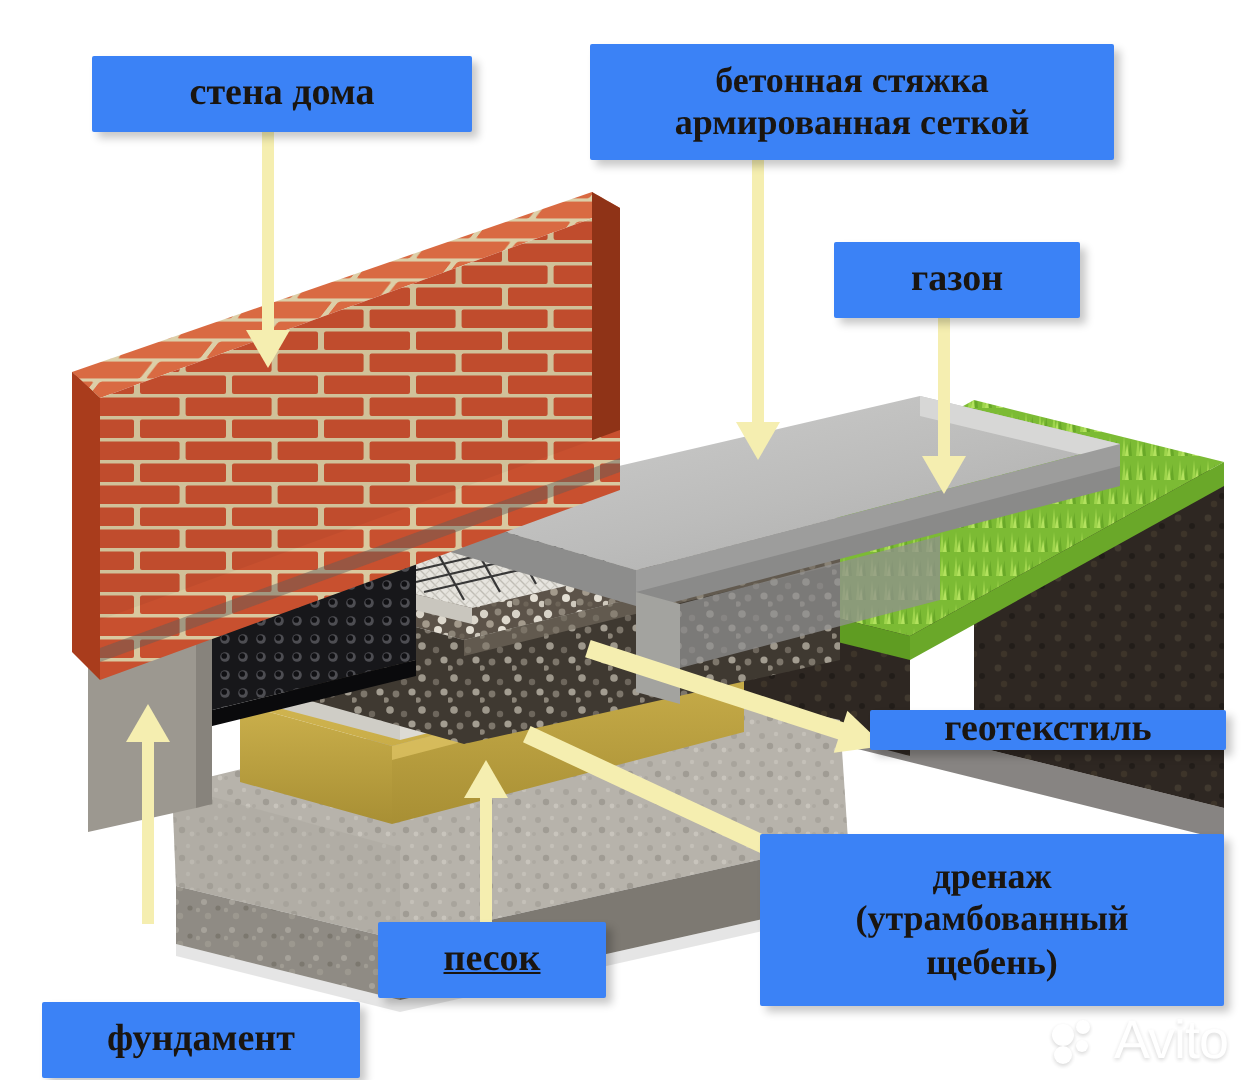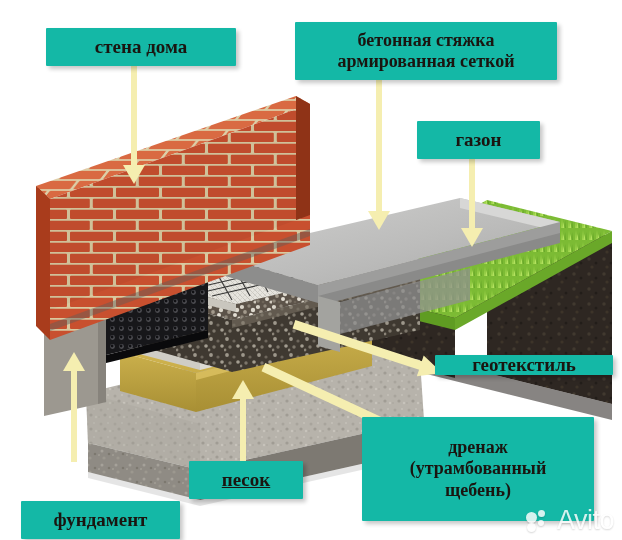--- a/index.html
+++ b/index.html
@@ -3,21 +3,21 @@
 <meta charset="utf-8">
 <style>
   html,body{margin:0;padding:0;background:#ffffff;}
   body{width:622px;height:540px;position:relative;overflow:hidden;
        font-family:"Liberation Serif","DejaVu Serif",serif;}
   #stage{position:absolute;inset:0;width:622px;height:540px;background:#fff;}
 
   
   .label{
     position:absolute;
-    background:#14b8a6;
+    background:#3b82f6;
     color:#1a1510;
     font-weight:bold;
     text-align:center;
     line-height:1.18;
     box-shadow:3px 3px 4px rgba(0,0,0,0.22);
     border-radius:1px;
     display:flex;align-items:center;justify-content:center;
     padding:3px 8px;
     box-sizing:border-box;
     z-index:40;
@@ -324,21 +324,21 @@
 
   <div class="label" style="left:46px;top:28px;width:190px;height:38px;font-size:19px;">стена дома</div>
 
   <div class="label" style="left:295px;top:22px;width:262px;height:58px;font-size:18px;">бетонная стяжка
 армированная сеткой</div>
 
   <div class="label" style="left:417px;top:121px;width:123px;height:38px;font-size:19px;">газон</div>
 
   <div class="label" style="left:435px;top:355px;width:178px;height:20px;font-size:19px;">геотекстиль</div>
 
-  <div class="label" style="left:362px;top:417px;width:232px;height:104px;font-size:18px;">дренаж
+  <div class="label" style="left:380px;top:417px;width:232px;height:86px;font-size:18px;">дренаж
 (утрамбованный
 щебень)</div>
 
   <div class="label" style="left:21px;top:461px;width:159px;height:38px;font-size:19px;margin-top:40px;">фундамент</div>
 
   <div class="label" style="left:189px;top:461px;width:114px;height:38px;font-size:19px;text-decoration:underline;">песок</div>
 
   <div id="wm">
     <span class="dots">
       <i class="d1"></i>

